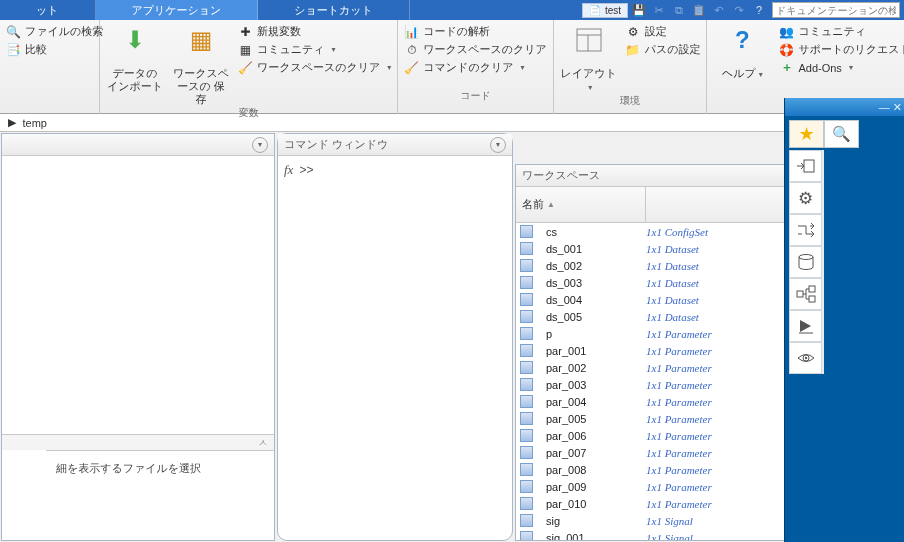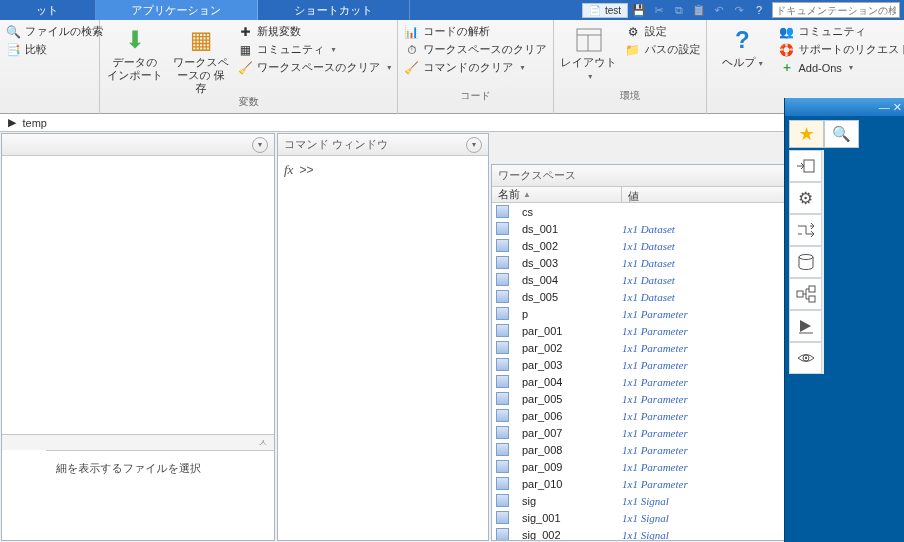--- a/index.html
+++ b/index.html
@@ -18,47 +18,47 @@
 
 .ribbon { height: 94px; background: linear-gradient(#f7f7f7,#ededed); border-bottom: 1px solid #a0a0a0; display: flex; align-items: flex-start; }
 .group { border-right: 1px solid #c8c8c8; padding: 4px 6px 0 6px; height: 94px; display: flex; flex-direction: column; }
 .group-body { display: flex; align-items: flex-start; gap: 8px; flex: 1; }
 .group-label { text-align: center; font-size: 10px; color: #6a6a6a; padding-bottom: 11px; }
 .stack { display: flex; flex-direction: column; gap: 3px; }
 .item { display: flex; align-items: center; gap: 4px; font-size: 11px; color: #333; cursor: default; white-space: nowrap; }
 .ico { width: 15px; height: 15px; display: inline-flex; align-items: center; justify-content: center; font-size: 12px; }
 .bigbtn { display: flex; flex-direction: column; align-items: center; width: 58px; padding-top: 2px; }
 .bigico { width: 28px; height: 28px; display: flex; align-items: center; justify-content: center; font-size: 24px; }
-.biglabel { font-size: 11px; text-align: center; line-height: 13px; margin-top: 2px; }
+.biglabel { font-size: 11px; text-align: center; line-height: 13px; margin-top: 13px; }
 .dd::after { content: "▾"; font-size: 8px; color: #666; margin-left: 3px; }
 
 
 .addr { height: 18px; background: #fff; border-bottom: 1px solid #c0c0c0; display: flex; align-items: center; padding-left: 8px; font-size: 11px; gap: 6px; }
 
 
 .panels { height: 410px; display: flex; position: relative; }
 .panel { border: 1px solid #a9b7c6; background: #fff; margin: 1px; display: flex; flex-direction: column; }
 .panel.left { width: 274px; }
-.panel.cmd { width: 212px; }
+.panel.cmd { width: 236px; border-radius: 10px; }
 .panel.ws { flex: 1; margin-top: 32px; }
 .panel-head { height: 22px; background: linear-gradient(#fafafa,#eaeaea); border-bottom: 1px solid #c8c8c8; display: flex; align-items: center; padding: 0 6px; font-size: 11px; color: #5a5a5a; position: relative; }
 .panel-menu { margin-left: auto; width: 16px; height: 16px; border: 1px solid #aaa; border-radius: 8px; display: flex; align-items: center; justify-content: center; font-size: 8px; color: #666; }
 .panel-body { flex: 1; overflow: hidden; display: flex; flex-direction: column; }
 
 
 .left-top { flex: 1; }
 .left-mid { height: 16px; border-top: 1px solid #c8c8c8; background: #f4f4f4; font-size: 10px; color: #888; display:flex; align-items:center; justify-content:flex-end; padding-right:6px; }
 .left-bot { height: 90px; border-top: 1px solid #c8c8c8; padding: 10px; font-size: 11px; color: #444; display: flex; align-items: flex-start; margin-left: 44px; }
 
 
 .cmd-line { padding: 6px; display: flex; align-items: center; gap: 6px; font-size: 12px; color: #555; }
 .fx { font-style: italic; font-family: "Times New Roman", serif; font-size: 13px; }
 
 
-.ws-head { height: 16px; background: linear-gradient(#fafafa,#ececec); border-bottom: 1px solid #c8c8c8; display: flex; font-size: 11px; }
+.ws-head { height: 36px; background: linear-gradient(#fafafa,#ececec); border-bottom: 1px solid #c8c8c8; display: flex; font-size: 11px; text-align: right; }
 .ws-head div { padding: 2px 6px; border-right: 1px solid #c8c8c8; }
 .ws-head .col-name { width: 130px; display:flex; align-items:center; gap:3px; }
 .ws-head .col-val { flex: 1; }
 .ws-rows { overflow-y: auto; flex: 1; }
 .ws-row { display: flex; align-items: center; height: 17px; font-size: 11px; }
 .ws-row .rname { width: 130px; padding-left: 4px; display: flex; align-items: center; gap: 13px; color: #222; }
 .ws-row .rval { flex: 1; font-style: italic; font-family: "Times New Roman", serif; color: #3a68c8; }
 .varico { width: 13px; height: 13px; background: linear-gradient(#d9e4f4,#a4c0e6); border: 1px solid #7aa0d0; display: inline-block; }
 
 
@@ -264,20 +264,21 @@
             <span style="font-size:8px;color:#888">▲</span>
           </div>
         <div class="col-val">値</div>
       </div>
       <div class="ws-rows" id="ws-rows">
           <div class="ws-row">
             <div class="rname">
               <span class="varico"></span>
               <span>cs</span>
             </div>
+            <div class="rval">1x1 ConfigSet</div>
           </div>
           <div class="ws-row">
             <div class="rname">
               <span class="varico"></span>
               <span>ds_001</span>
             </div>
             <div class="rval">1x1 Dataset</div>
           </div>
           <div class="ws-row">
             <div class="rname">

